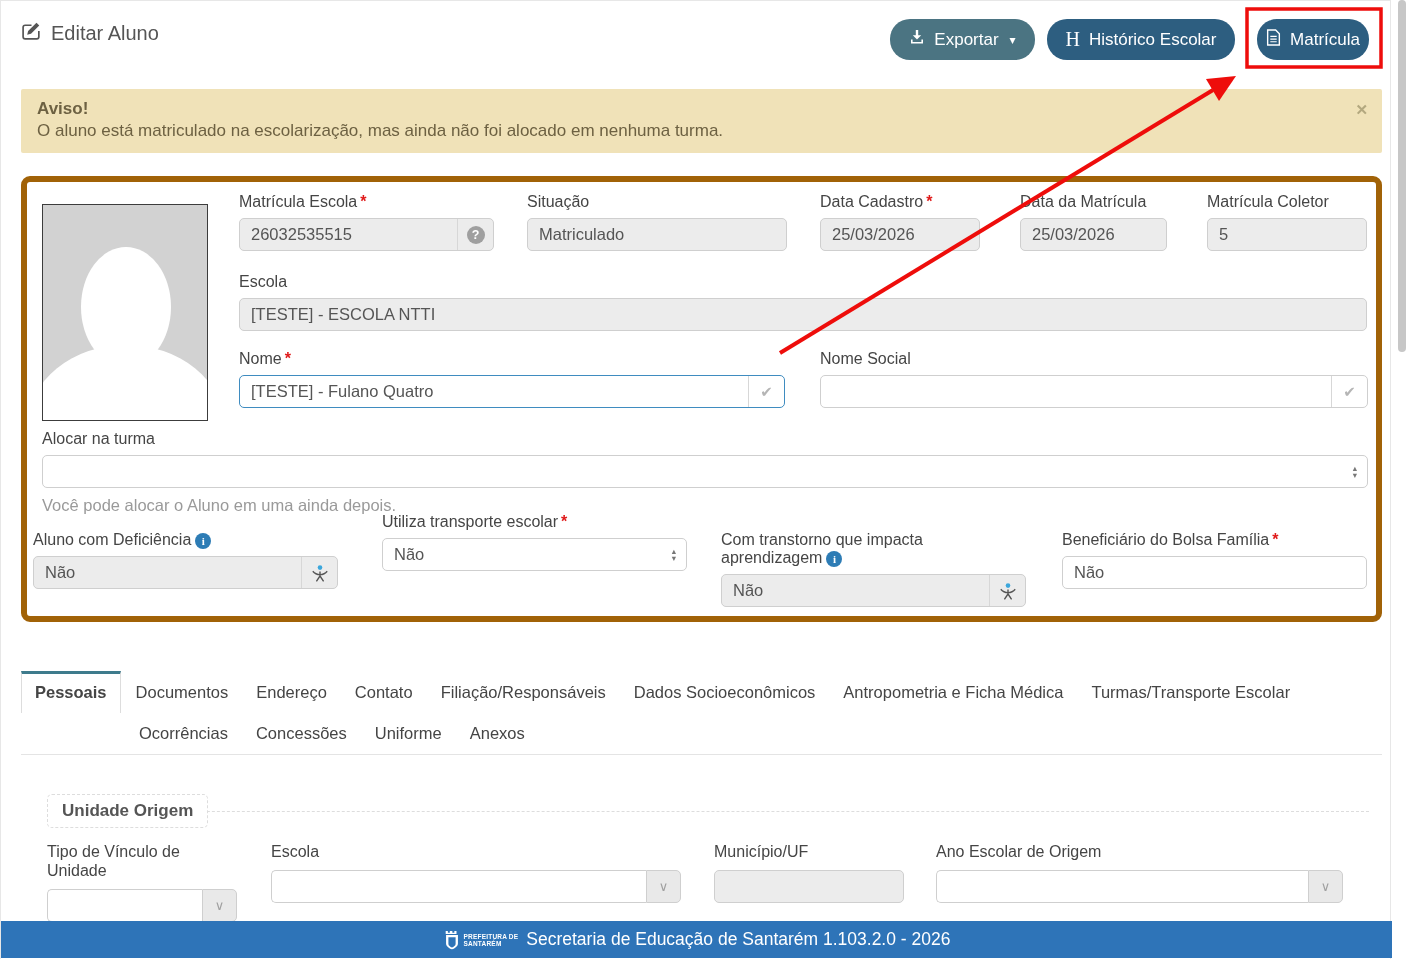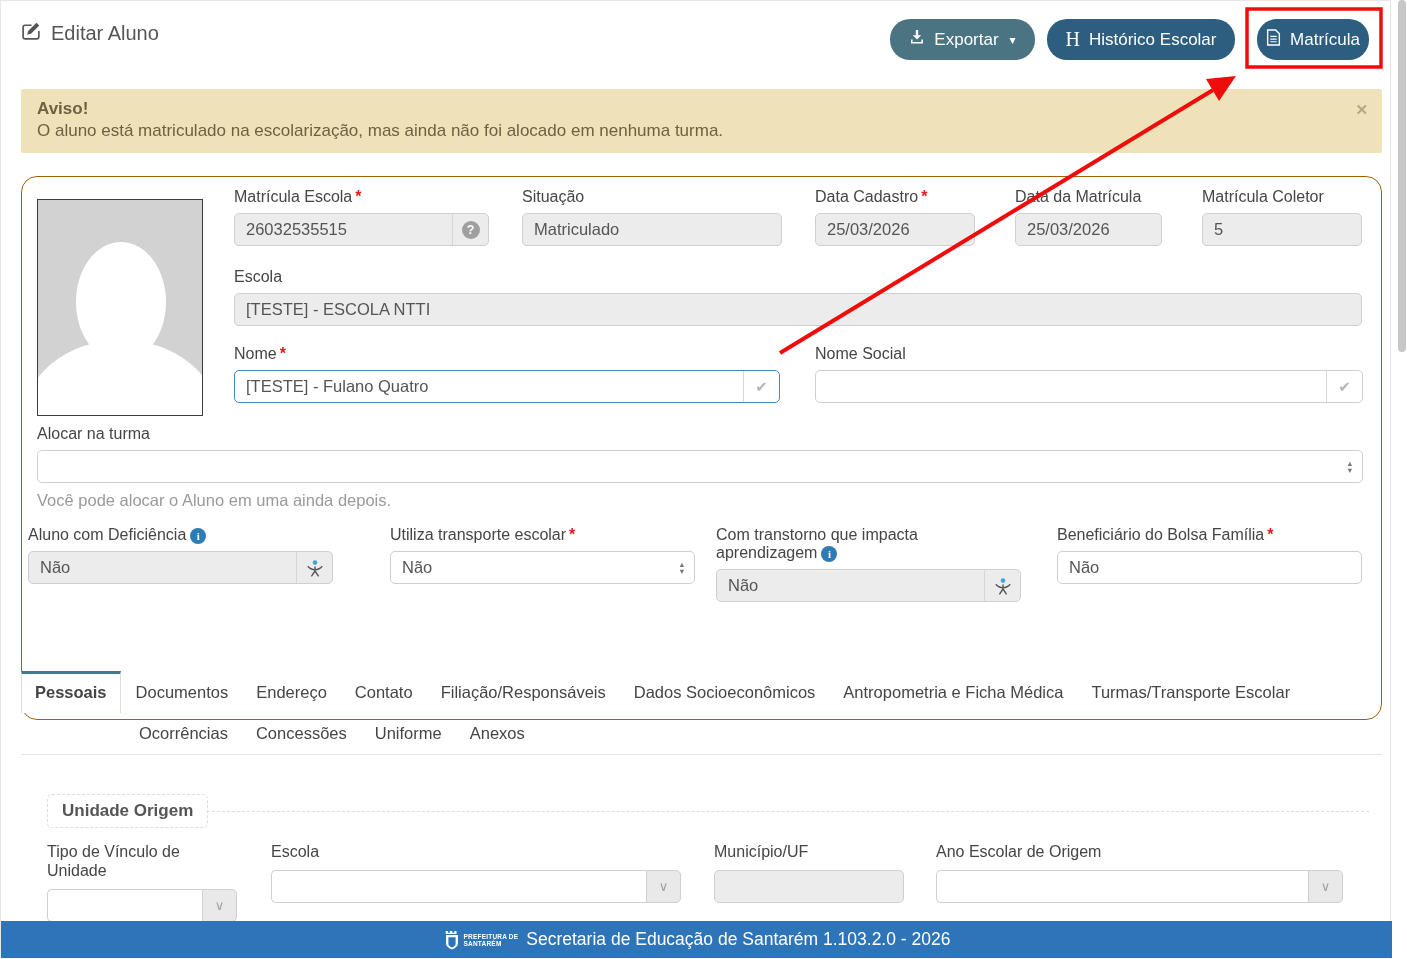--- a/index.html
+++ b/index.html
@@ -24,22 +24,22 @@
   .h-glyph { font-family:"Liberation Serif","DejaVu Serif",serif; font-size:20px; font-weight:400; }
 
   
   .alert { position:absolute; top:88px; left:20px; width:1361px; height:64px;
     background:#f0e2b8; color:#6d6142; padding:10px 16px; font-size:17px; border-radius:2px; }
   .alert b { display:block; margin-bottom:2px; font-size:17px; }
   .alert-close { position:absolute; top:12px; right:14px; color:#b3a87f; font-size:15px;
     font-weight:bold; background:none; border:none; cursor:pointer; }
 
   
-  .panel { position:absolute; top:175px; left:20px; width:1361px; height:544px;
-    border:1px solid #a16207; border-radius:16px; background:#fff; }
+  .panel { position:absolute; top:175px; left:20px; width:1361px; height:446px;
+    border:6px solid #a16207; border-radius:9px; background:#fff; }
   .avatar { position:absolute; top:22px; left:15px; width:166px; height:217px;
     background:#d2d2d2; border:1px solid #3c3c3c; overflow:hidden; }
   .avatar .head { position:absolute; top:42px; left:38px; width:90px; height:120px;
     background:#fff; border-radius:50%; }
   .avatar .body { position:absolute; top:140px; left:-15px; width:196px; height:160px;
     background:#fff; border-radius:50% 50% 0 0; }
 
   .fg { position:absolute; }
   .lbl { font-size:16px; color:#454545; margin-bottom:7px; white-space:nowrap; }
   .req { color:#e01a1a; font-weight:bold; margin-left:3px; }
@@ -228,21 +228,21 @@
         <span class="val">Não</span>
         <span class="addon plain">
           <svg width="20" height="20" viewBox="0 0 20 20" fill="none">
             <circle cx="10" cy="4.6" r="2.3" fill="#3ba7dc"></circle>
             <path d="M2.8 8.2a9.3 9.3 0 0 0 14.4 0" stroke="#555" stroke-width="1.4"></path>
             <path d="M10 8.5v4.5M10 13l-3.6 5.3M10 13l3.6 5.3" stroke="#555" stroke-width="1.4"></path>
           </svg>
         </span>
       </div>
     </div>
-    <div class="fg" style="top:349px;left:355px;width:305px;margin-left:13px;">
+    <div class="fg" style="top:331px;left:355px;width:305px;">
       <div class="lbl"><span>Utiliza transporte escolar</span><span class="req">*</span></div>
       <div class="ctl" style="position:relative;margin-top:3px;">
         <span class="val">Não</span>
         <span class="updown">
             <span>▴</span>
             <span>▾</span>
           </span>
       </div>
     </div>
     <div class="fg" style="top:349px;left:694px;width:305px;">

